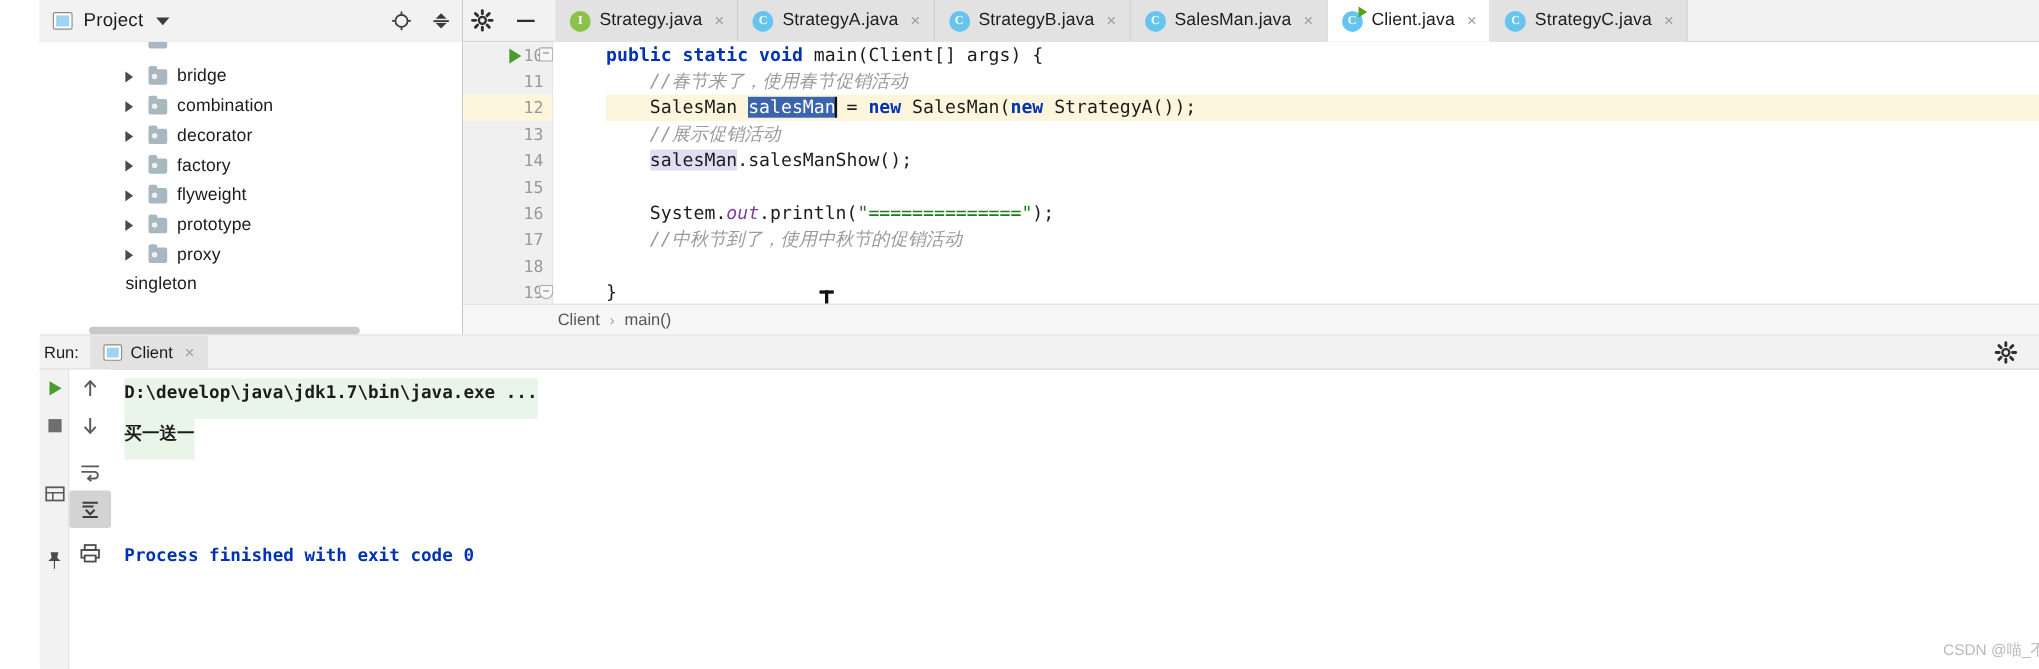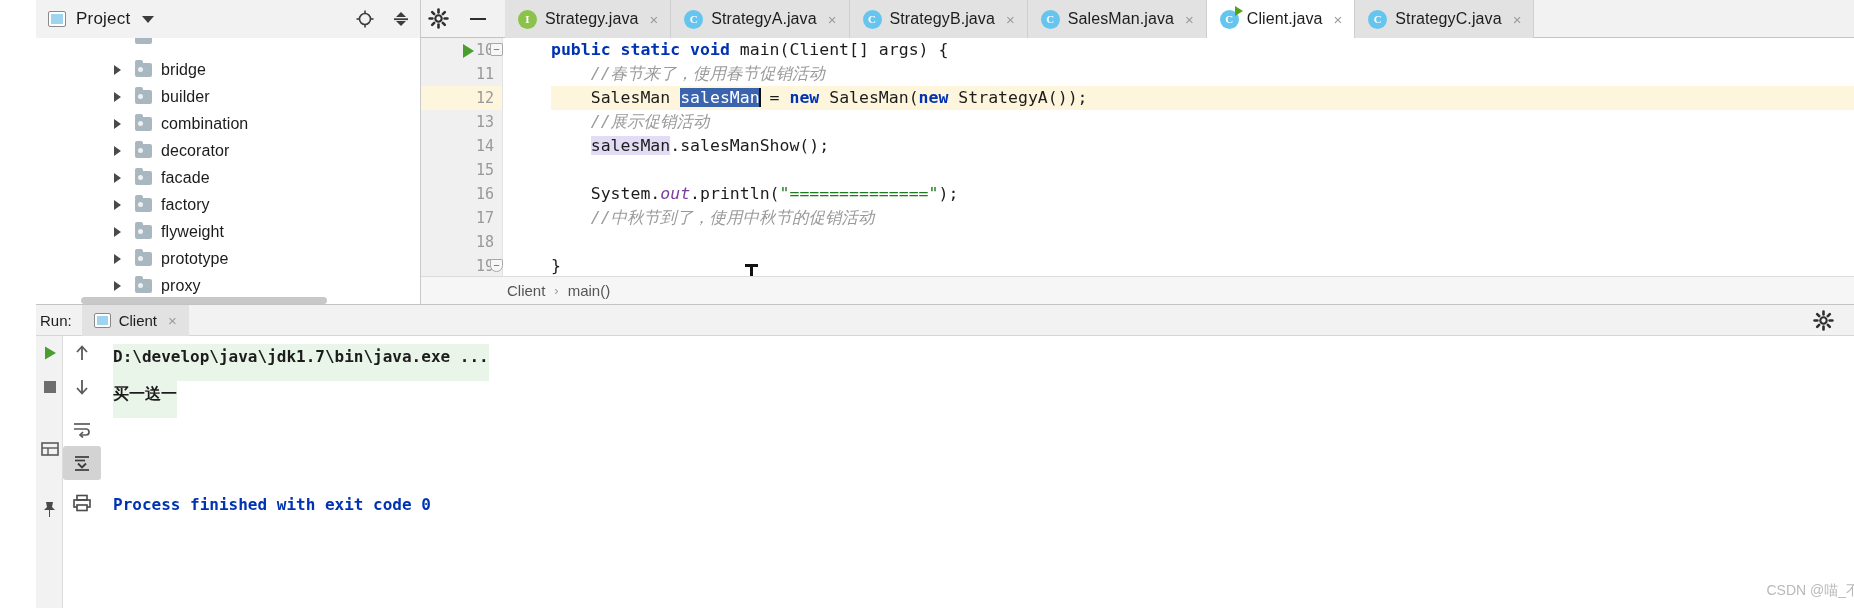--- a/index.html
+++ b/index.html
@@ -231,36 +231,26 @@
       </div>
       <div class="tree">
         <div class="trow">
           <span class="arrow"></span>
           <span class="folder"></span>
           <span class="trow-lbl">bridge</span>
         </div>
         <div class="trow">
           <span class="arrow"></span>
           <span class="folder"></span>
-          <span class="trow-lbl">builder</span>
-        </div>
-        <div class="trow">
-          <span class="arrow"></span>
-          <span class="folder"></span>
           <span class="trow-lbl">combination</span>
         </div>
         <div class="trow">
           <span class="arrow"></span>
           <span class="folder"></span>
           <span class="trow-lbl">decorator</span>
-        </div>
-        <div class="trow">
-          <span class="arrow"></span>
-          <span class="folder"></span>
-          <span class="trow-lbl">facade</span>
         </div>
         <div class="trow">
           <span class="arrow"></span>
           <span class="folder"></span>
           <span class="trow-lbl">factory</span>
         </div>
         <div class="trow">
           <span class="arrow"></span>
           <span class="folder"></span>
           <span class="trow-lbl">flyweight</span>

